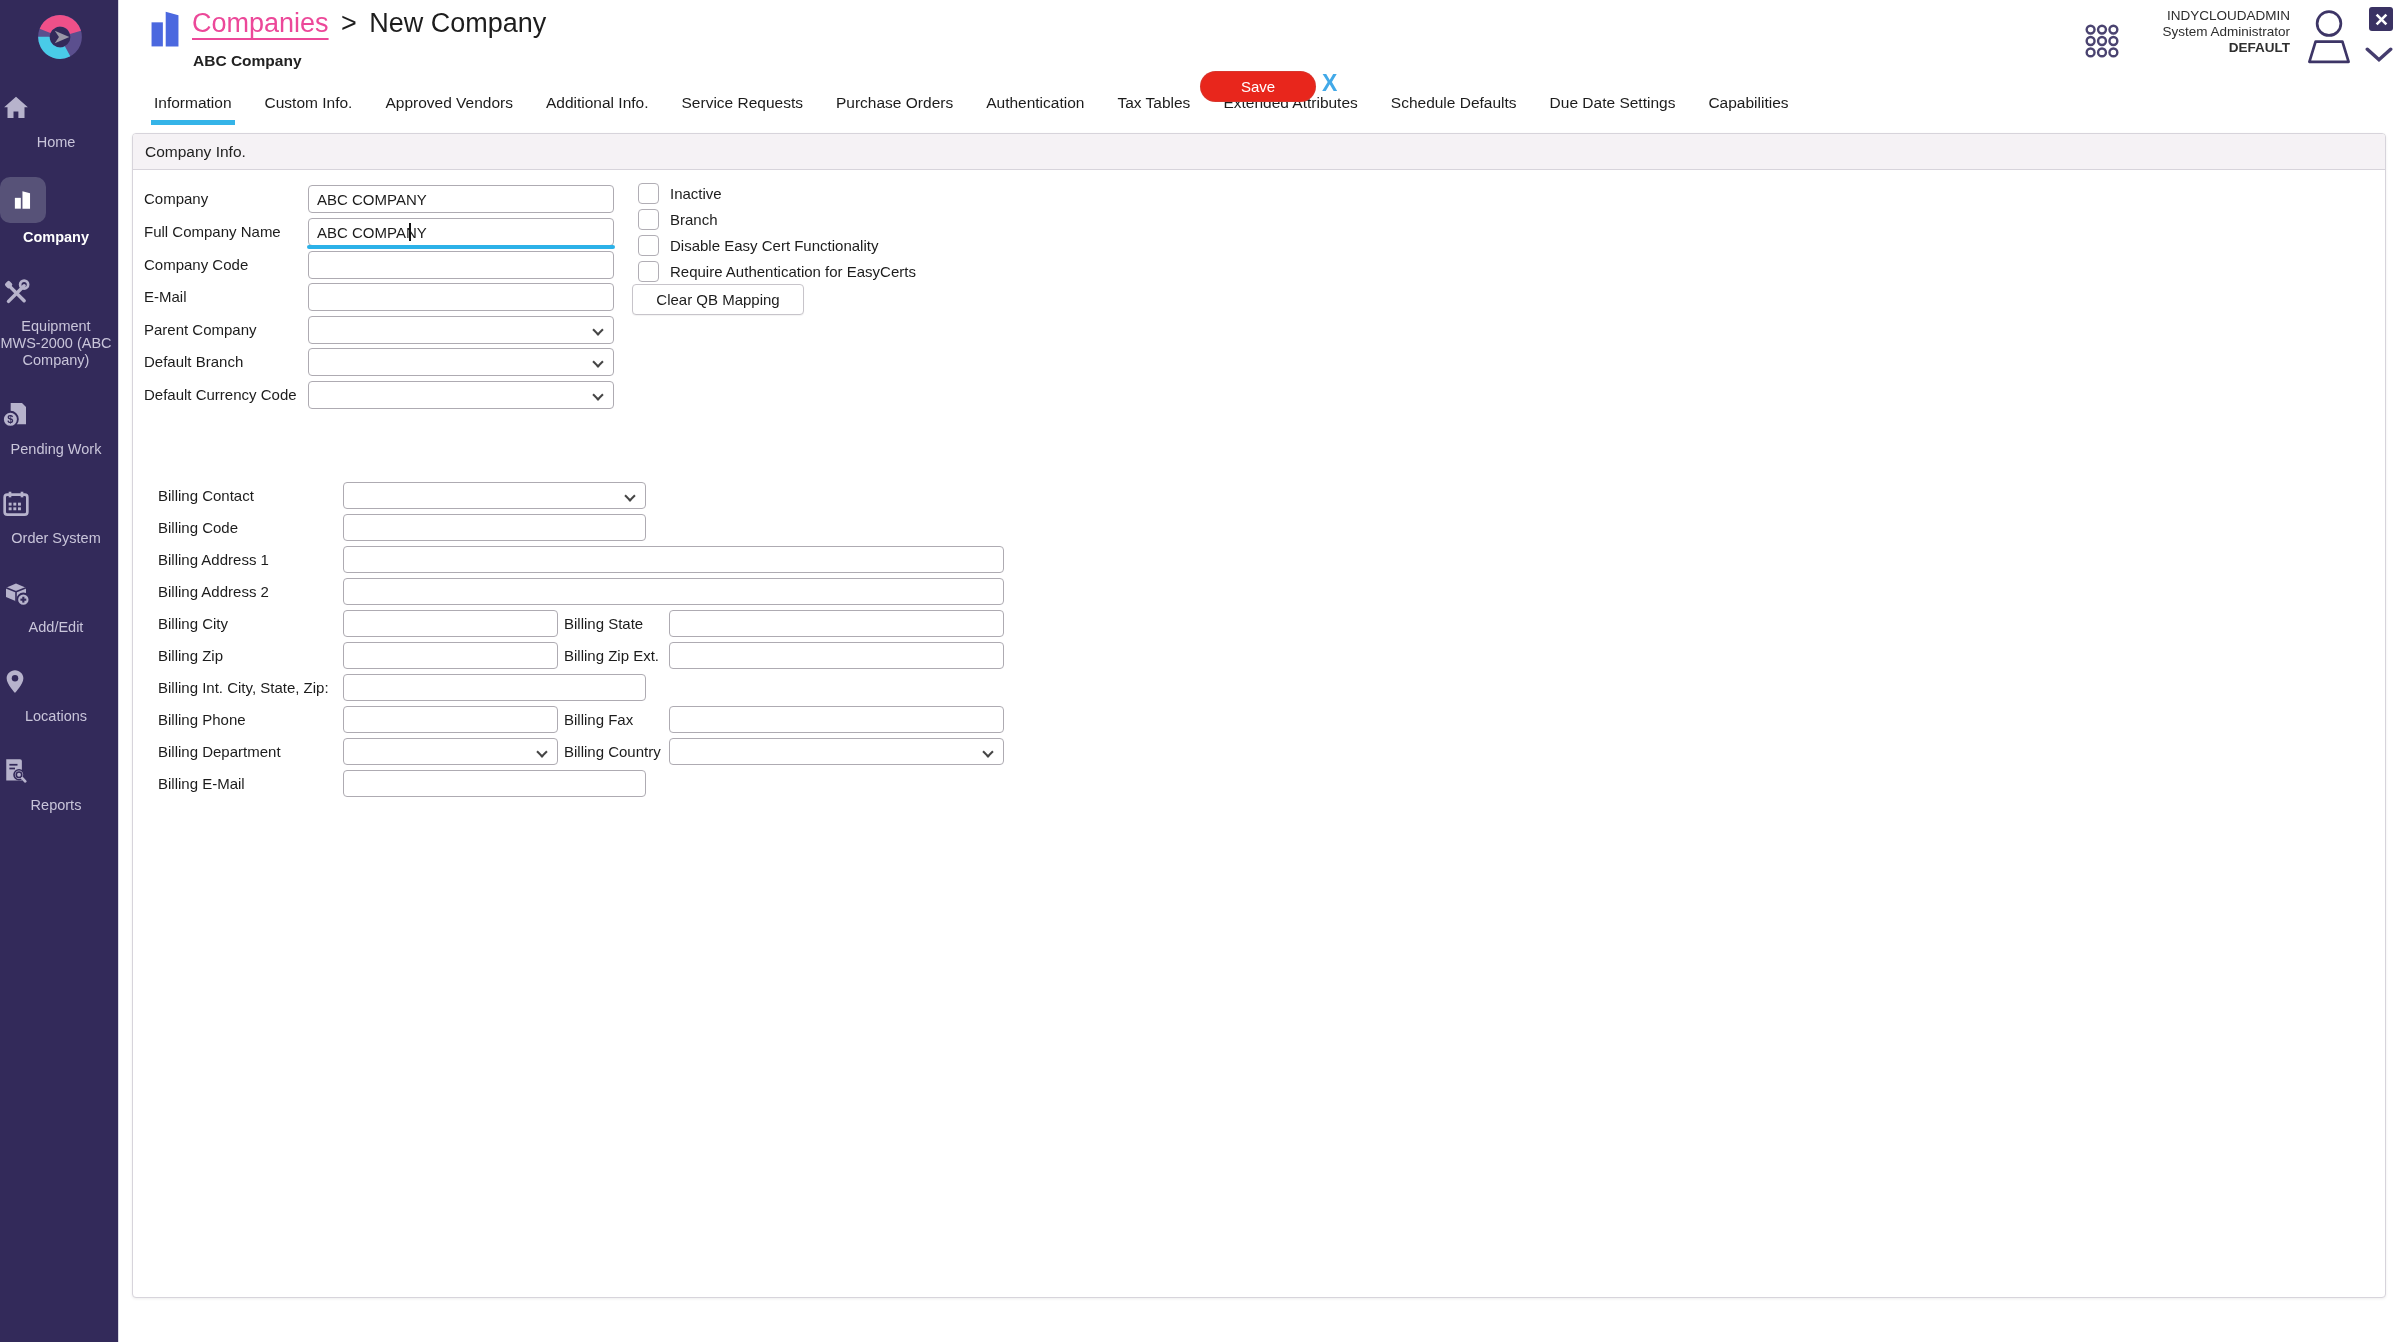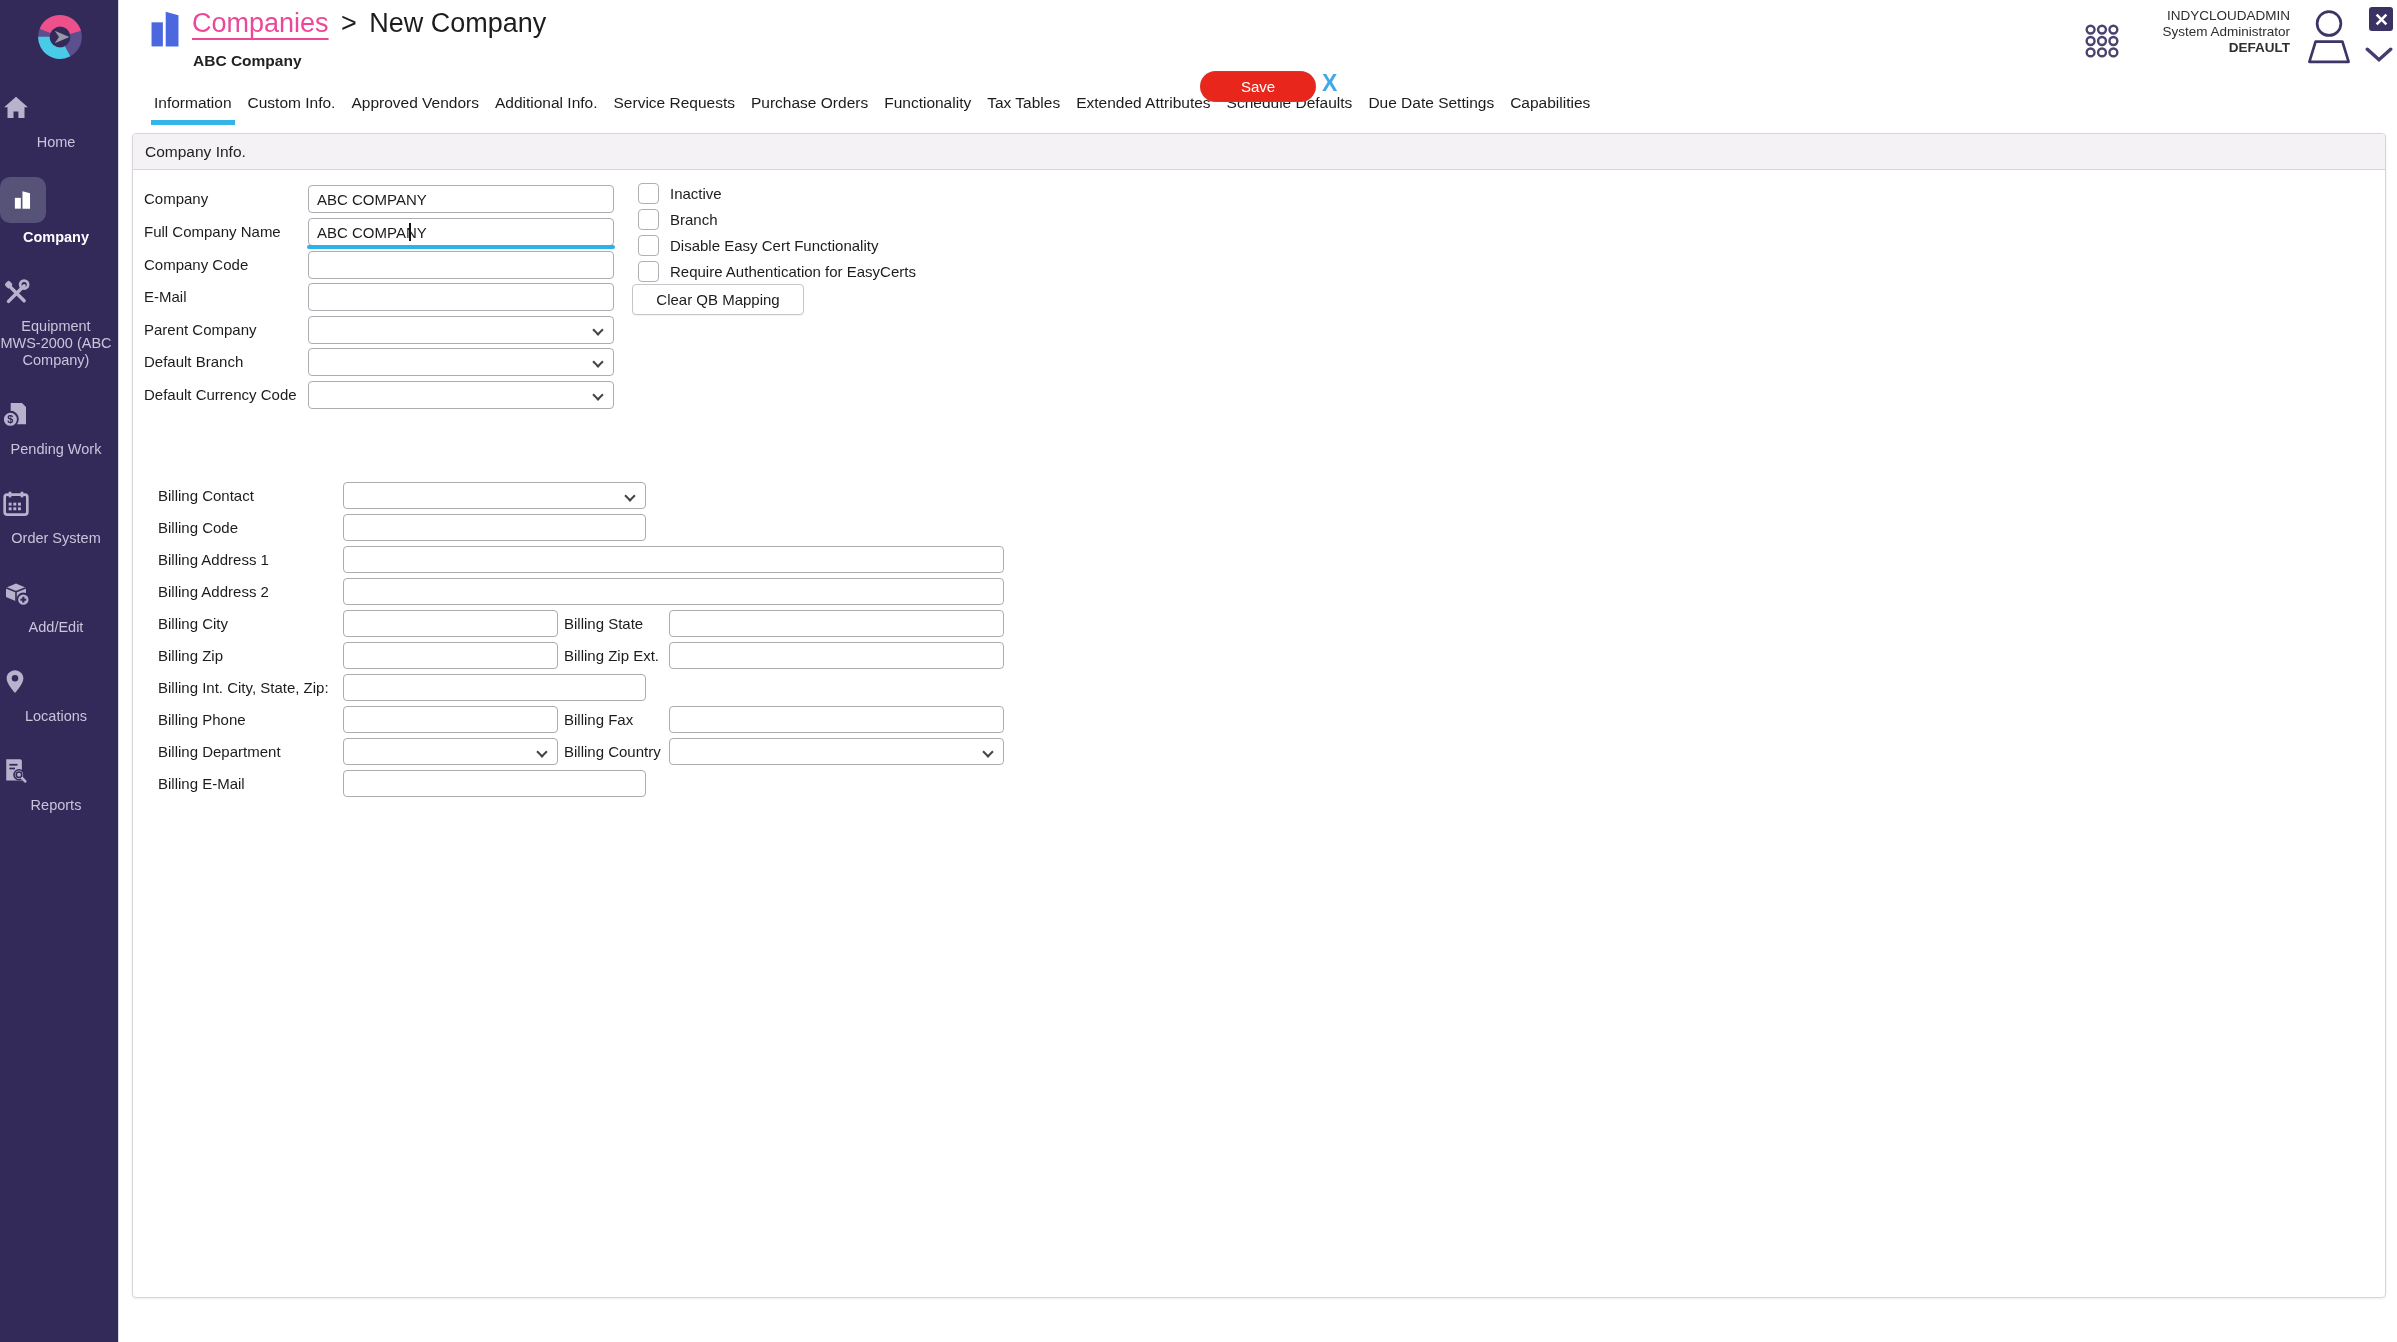--- a/index.html
+++ b/index.html
@@ -23,21 +23,21 @@
   #crumb-link { font-size:27px; color:#ec4899; text-decoration:underline;
     text-underline-offset:6px; cursor:pointer; }
   #crumb-sep, #crumb-cur { font-size:27px; color:#1d1d1d; }
   #subtitle { font-size:15.5px; font-weight:600; color:#222; }
   #user-block { text-align:right; font-size:13.5px; color:#2e2e2e; line-height:16px; width:220px; }
   #user-block .b { font-weight:bold; }
   #close-btn { width:24px; height:24px; background:#3a3263; border-radius:3px;
     display:flex; align-items:center; justify-content:center; cursor:pointer; }
 
   
-  #tabbar { position:absolute; left:151px; top:94px; display:flex; gap:10px; }
+  #tabbar { position:absolute; left:151px; top:94px; display:flex; gap:27px; }
   .tab { font-size:15.5px; color:#1c1c1c; padding:0 3px 8px; cursor:pointer; border-bottom:5px solid transparent; }
   .tab.active { border-bottom-color:#35b4e8; }
   #save-pill { position:absolute; left:1201px; top:72px; width:114px; height:29px;
     background:#e8261c; border-radius:15px; color:#fff; font-size:15px;
     display:flex; align-items:center; justify-content:center; cursor:pointer; z-index:6;
     box-shadow:0 0 0 1px #d8362d; }
   #cancel-x { position:absolute; left:1322px; top:70px; font-size:23px; font-weight:bold;
     color:#42a9e8; cursor:pointer; z-index:6; }
 
   
@@ -237,21 +237,21 @@
   <polyline points="2,2 12,11 22,2" fill="none" stroke="#453d6e" stroke-width="3" stroke-linecap="round"></polyline>
 </svg>
 
 <div id="tabbar">
   <span class="tab active">Information</span>
   <span class="tab">Custom Info.</span>
   <span class="tab">Approved Vendors</span>
   <span class="tab">Additional Info.</span>
   <span class="tab">Service Requests</span>
   <span class="tab">Purchase Orders</span>
-  <span class="tab">Functionality</span>
+  <span class="tab">Authentication</span>
   <span class="tab">Tax Tables</span>
   <span class="tab">Extended Attributes</span>
   <span class="tab">Schedule Defaults</span>
   <span class="tab">Due Date Settings</span>
   <span class="tab">Capabilities</span>
 </div>
 <div id="save-pill">Save</div>
 <div id="cancel-x">X</div>
 
 <div id="panel">

